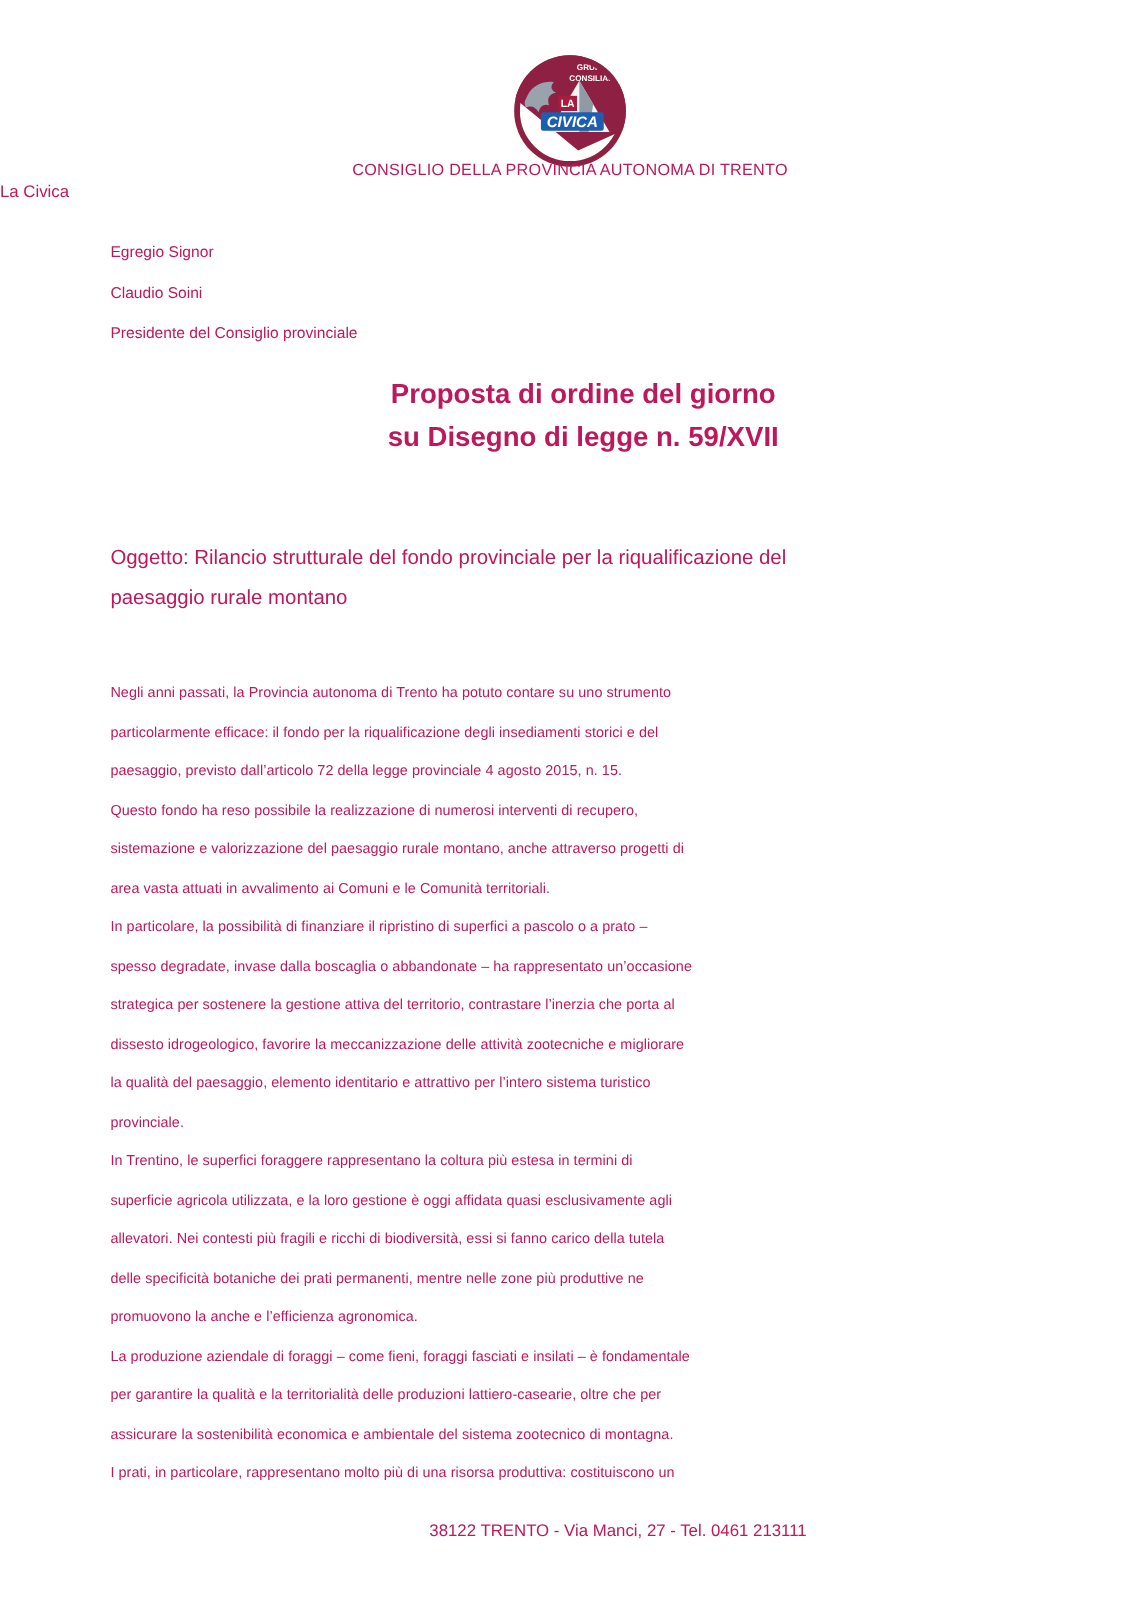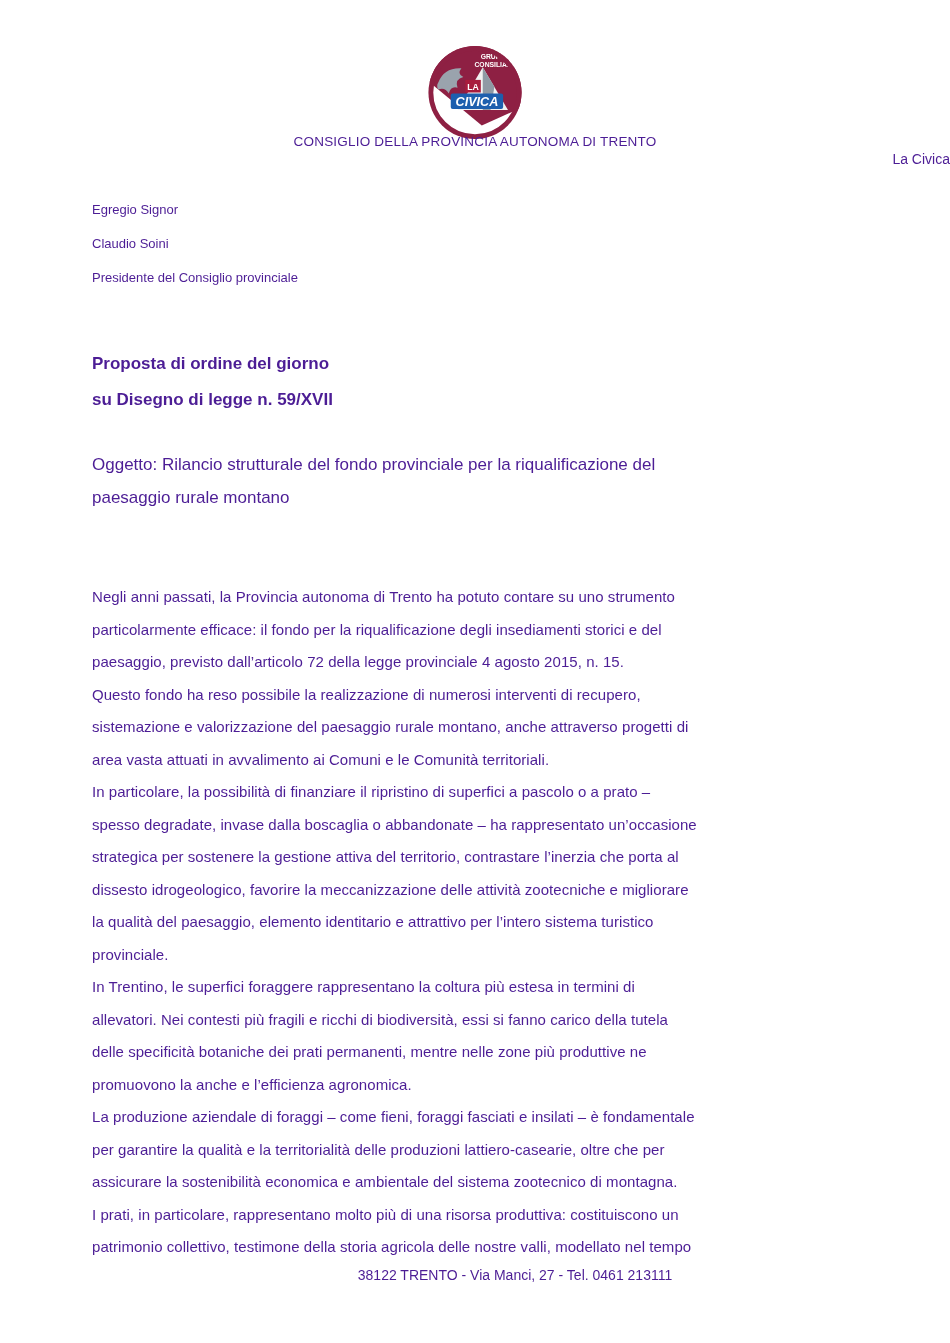--- a/index.html
+++ b/index.html
@@ -6,21 +6,21 @@
     margin: 0;
     padding: 0;
     background: #ffffff;
   }
   .page {
     position: relative;
     width: 950px;
     height: 1343px;
     background: #ffffff;
     font-family: "Liberation Sans", sans-serif;
-    color: #4c1d95;
+    color: #be185d;
     overflow: hidden;
   }
   .logo-wrap {
     position: absolute;
     top: 44px;
     left: 50%;
     transform: translateX(-50%);
     width: 97px;
     height: 97px;
   }
@@ -32,52 +32,53 @@
     text-align: center;
     font-size: 13.5px;
     letter-spacing: 0.2px;
     white-space: nowrap;
   }
   .inst-sub {
     position: absolute;
     top: 151px;
     left: 0;
     width: 100%;
-    text-align: right;
+    text-align: left;
     font-size: 14px;
     white-space: nowrap;
   }
   .block {
     position: absolute;
     left: 92px;
     right: 70px;
   }
   .block .line {
     white-space: nowrap;
   }
   .recipient {
     top: 193px;
     font-size: 13px;
     line-height: 34px;
   }
   .proposal {
-    top: 346px;
-    font-size: 17px;
+    top: 310px;
+    font-size: 23px;
     font-weight: bold;
     line-height: 36px;
+    text-align: center;
   }
   .subject {
     top: 448px;
     font-size: 17px;
     font-weight: normal;
     line-height: 33px;
   }
   .bodytext {
-    top: 581px;
-    font-size: 15px;
+    top: 561px;
+    font-size: 12px;
     line-height: 32.5px;
     letter-spacing: 0.05px;
   }
   .footer {
     position: absolute;
     top: 1267px;
     left: 0;
     width: 100%;
     text-align: center;
     font-size: 14px;
@@ -141,25 +142,25 @@
     <div class="line">Questo fondo ha reso possibile la realizzazione di numerosi interventi di recupero,</div>
     <div class="line">sistemazione e valorizzazione del paesaggio rurale montano, anche attraverso progetti di</div>
     <div class="line">area vasta attuati in avvalimento ai Comuni e le Comunità territoriali.</div>
     <div class="line">In particolare, la possibilità di finanziare il ripristino di superfici a pascolo o a prato –</div>
     <div class="line">spesso degradate, invase dalla boscaglia o abbandonate – ha rappresentato un’occasione</div>
     <div class="line">strategica per sostenere la gestione attiva del territorio, contrastare l’inerzia che porta al</div>
     <div class="line">dissesto idrogeologico, favorire la meccanizzazione delle attività zootecniche e migliorare</div>
     <div class="line">la qualità del paesaggio, elemento identitario e attrattivo per l’intero sistema turistico</div>
     <div class="line">provinciale.</div>
     <div class="line">In Trentino, le superfici foraggere rappresentano la coltura più estesa in termini di</div>
+    <div class="line">superficie agricola utilizzata, e la loro gestione è oggi affidata quasi esclusivamente agli</div>
     <div class="line">allevatori. Nei contesti più fragili e ricchi di biodiversità, essi si fanno carico della tutela</div>
     <div class="line">delle specificità botaniche dei prati permanenti, mentre nelle zone più produttive ne</div>
     <div class="line">promuovono la anche e l’efficienza agronomica.</div>
     <div class="line">La produzione aziendale di foraggi – come fieni, foraggi fasciati e insilati – è fondamentale</div>
     <div class="line">per garantire la qualità e la territorialità delle produzioni lattiero-casearie, oltre che per</div>
     <div class="line">assicurare la sostenibilità economica e ambientale del sistema zootecnico di montagna.</div>
     <div class="line">I prati, in particolare, rappresentano molto più di una risorsa produttiva: costituiscono un</div>
-    <div class="line">patrimonio collettivo, testimone della storia agricola delle nostre valli, modellato nel tempo</div>
   </div>
 
   <div class="footer">38122 TRENTO - Via Manci, 27 - Tel. 0461 213111</div>
 
 </div>
 
 </body></html>

